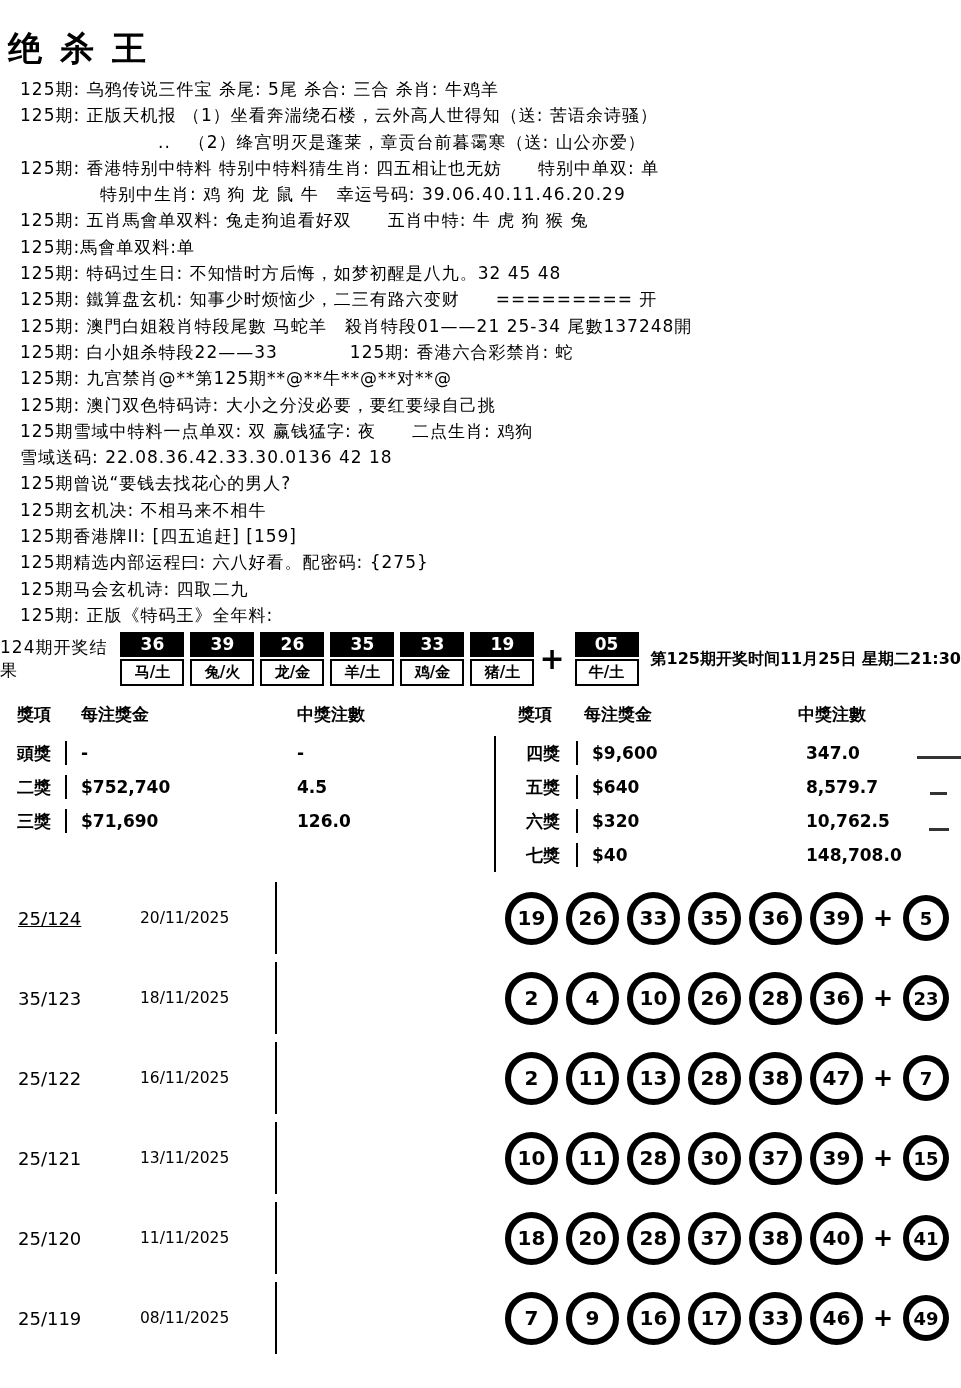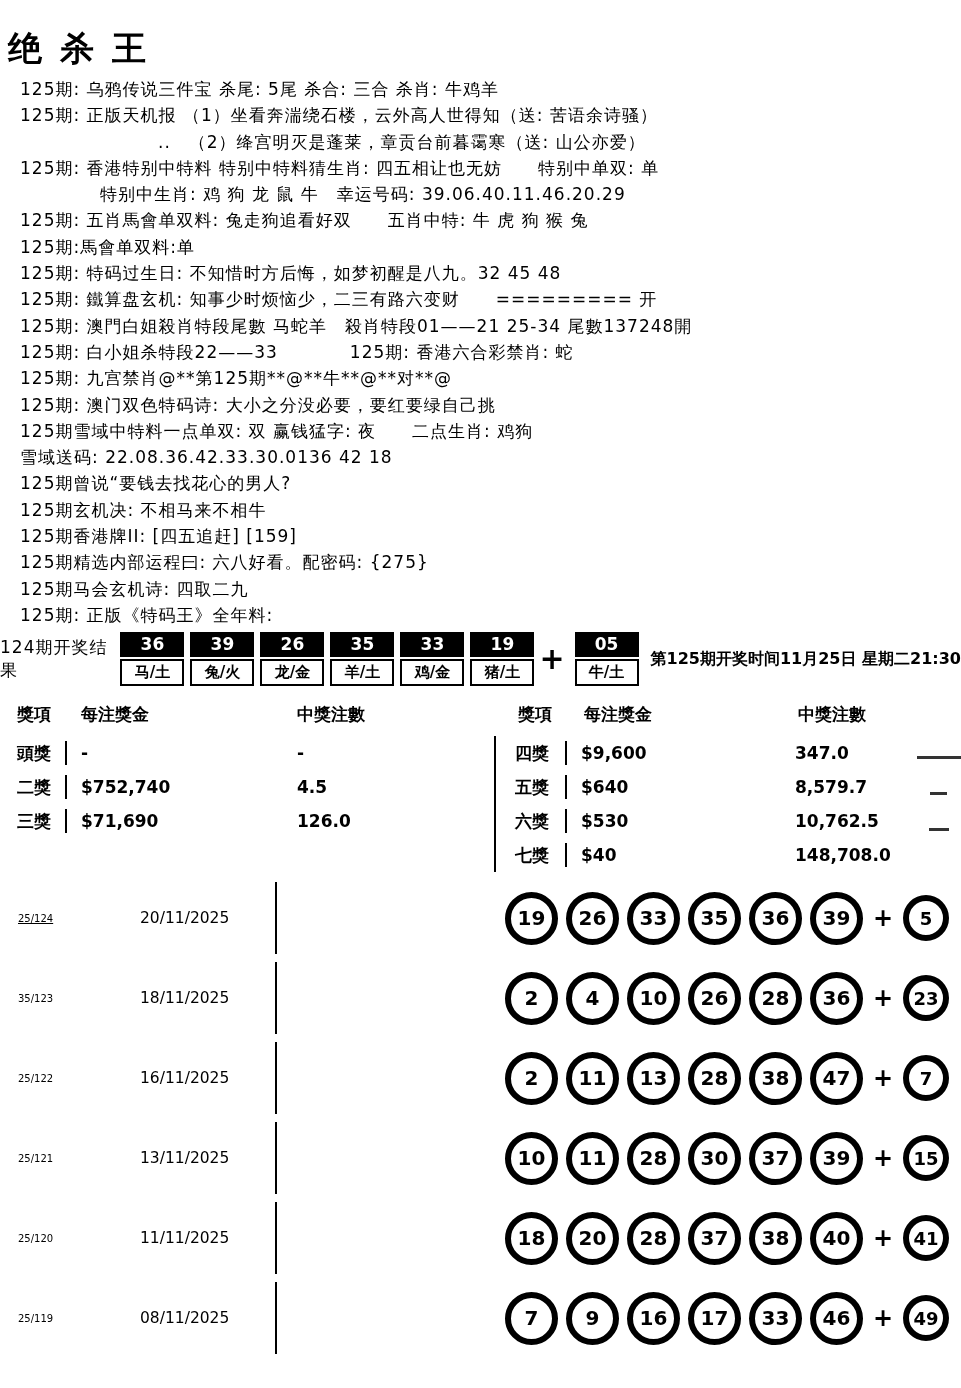--- a/index.html
+++ b/index.html
@@ -25,34 +25,34 @@
   .rspecial{margin-left:5px;}
   .rnext{font-size:16px;font-weight:bold;margin-left:12px;white-space:nowrap;}
 
   
   .prize-section{position:relative;display:flex;margin-top:12px;font-weight:bold;gap:24px;}
   .ptable{font-size:17px;}
   .pt-0{width:470px;padding-left:17px;box-sizing:border-box;}
   .pt-1{width:440px;box-sizing:border-box;}
   .phead{display:grid;grid-template-columns:64px 216px 1fr;height:32px;align-items:center;margin-bottom:6px;}
   .pt-1 .phead{padding-left:24px;grid-template-columns:66px 214px 1fr;}
-  .prows.divided{border-left:2px solid #000;padding-left:19px;}
+  .prows.divided{border-left:2px solid #000;padding-left:30px;}
   .prow{display:grid;grid-template-columns:64px 216px 1fr;height:34px;align-items:center;}
   .pt-1 .prow{grid-template-columns:66px 214px 1fr;}
   .plabel{display:flex;align-items:center;justify-content:space-between;}
   .vbar{width:2px;height:24px;background:#000;margin-right:14px;}
   .edge-mark{position:absolute;background:#333;}
   .em0{right:0;top:58px;width:44px;height:3px;}
   .em1{right:14px;top:94px;width:17px;height:3px;}
   .em2{right:12px;top:130px;width:20px;height:3px;}
 
   
   .history-section{margin-top:6px;}
   .hrow{display:flex;align-items:center;height:80px;}
-  .hperiod{width:122px;padding-left:18px;font-size:10px;box-sizing:content-box;}
+  .hperiod{width:122px;padding-left:18px;font-size:18px;box-sizing:content-box;}
   .hperiod.u{text-decoration:underline;}
   .hdate{width:135px;font-size:15.5px;}
   .hline{width:2px;height:72px;background:#000;}
   .hballs{margin-left:auto;display:flex;align-items:center;gap:8px;padding-right:12px;}
   .hball{
     width:41px;height:41px;border:6px solid #000;border-radius:50%;
     display:flex;align-items:center;justify-content:center;
     font-weight:bold;font-size:20px;background:#fff;
   }
   .hball.special{width:34px;height:34px;font-size:18px;}
@@ -183,21 +183,21 @@
             <div class="vbar"></div>
           </div>
           <div>$640</div>
           <div>8,579.7</div>
         </div>
         <div class="prow">
           <div class="plabel">
             <div>六獎</div>
             <div class="vbar"></div>
           </div>
-          <div>$530</div>
+          <div>$320</div>
           <div>10,762.5</div>
         </div>
         <div class="prow">
           <div class="plabel">
             <div>七獎</div>
             <div class="vbar"></div>
           </div>
           <div>$40</div>
           <div>148,708.0</div>
         </div>

